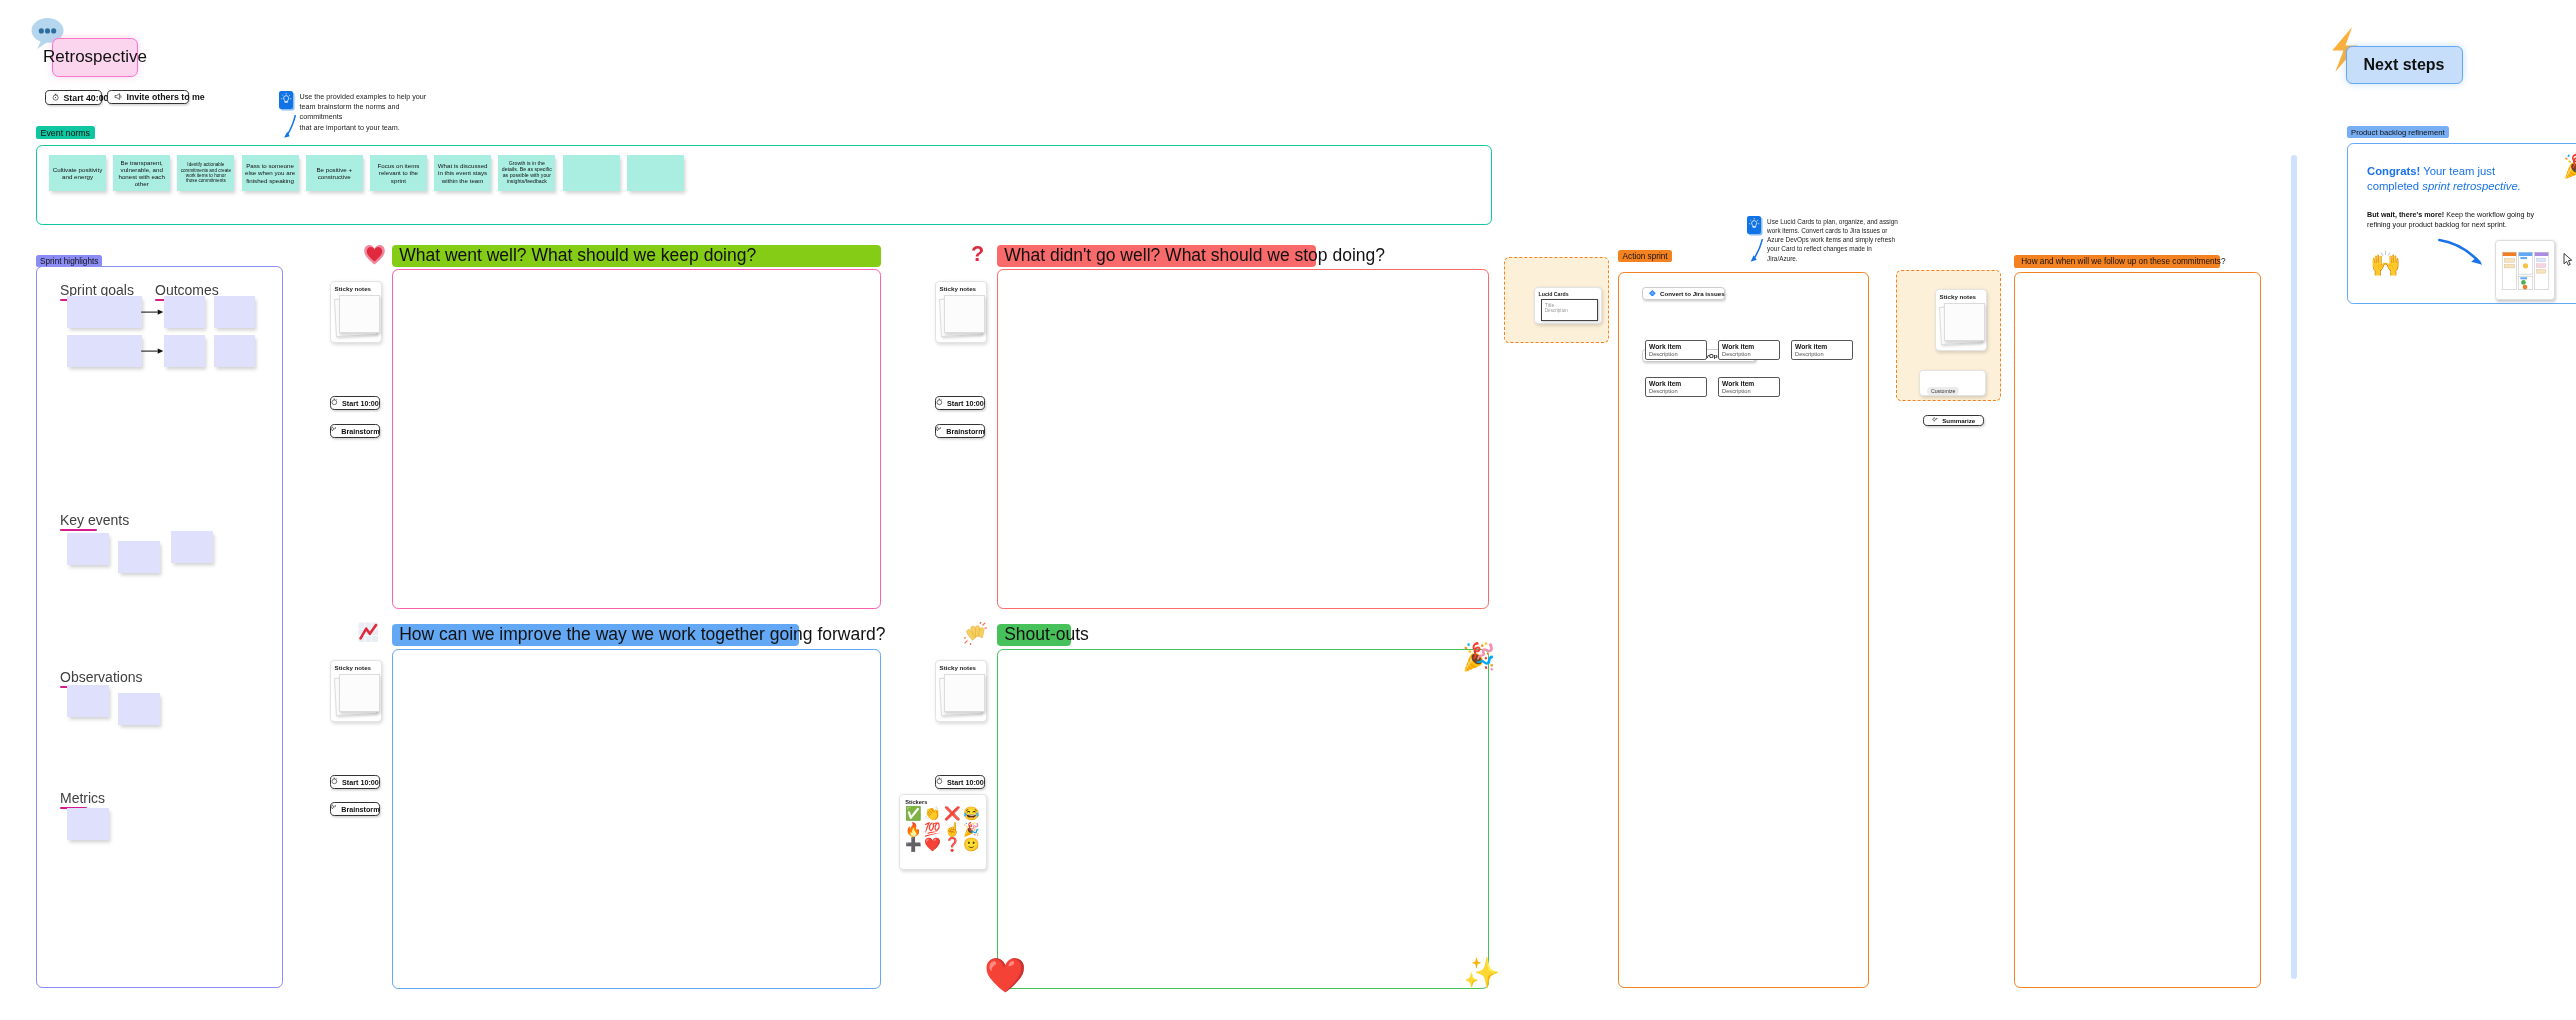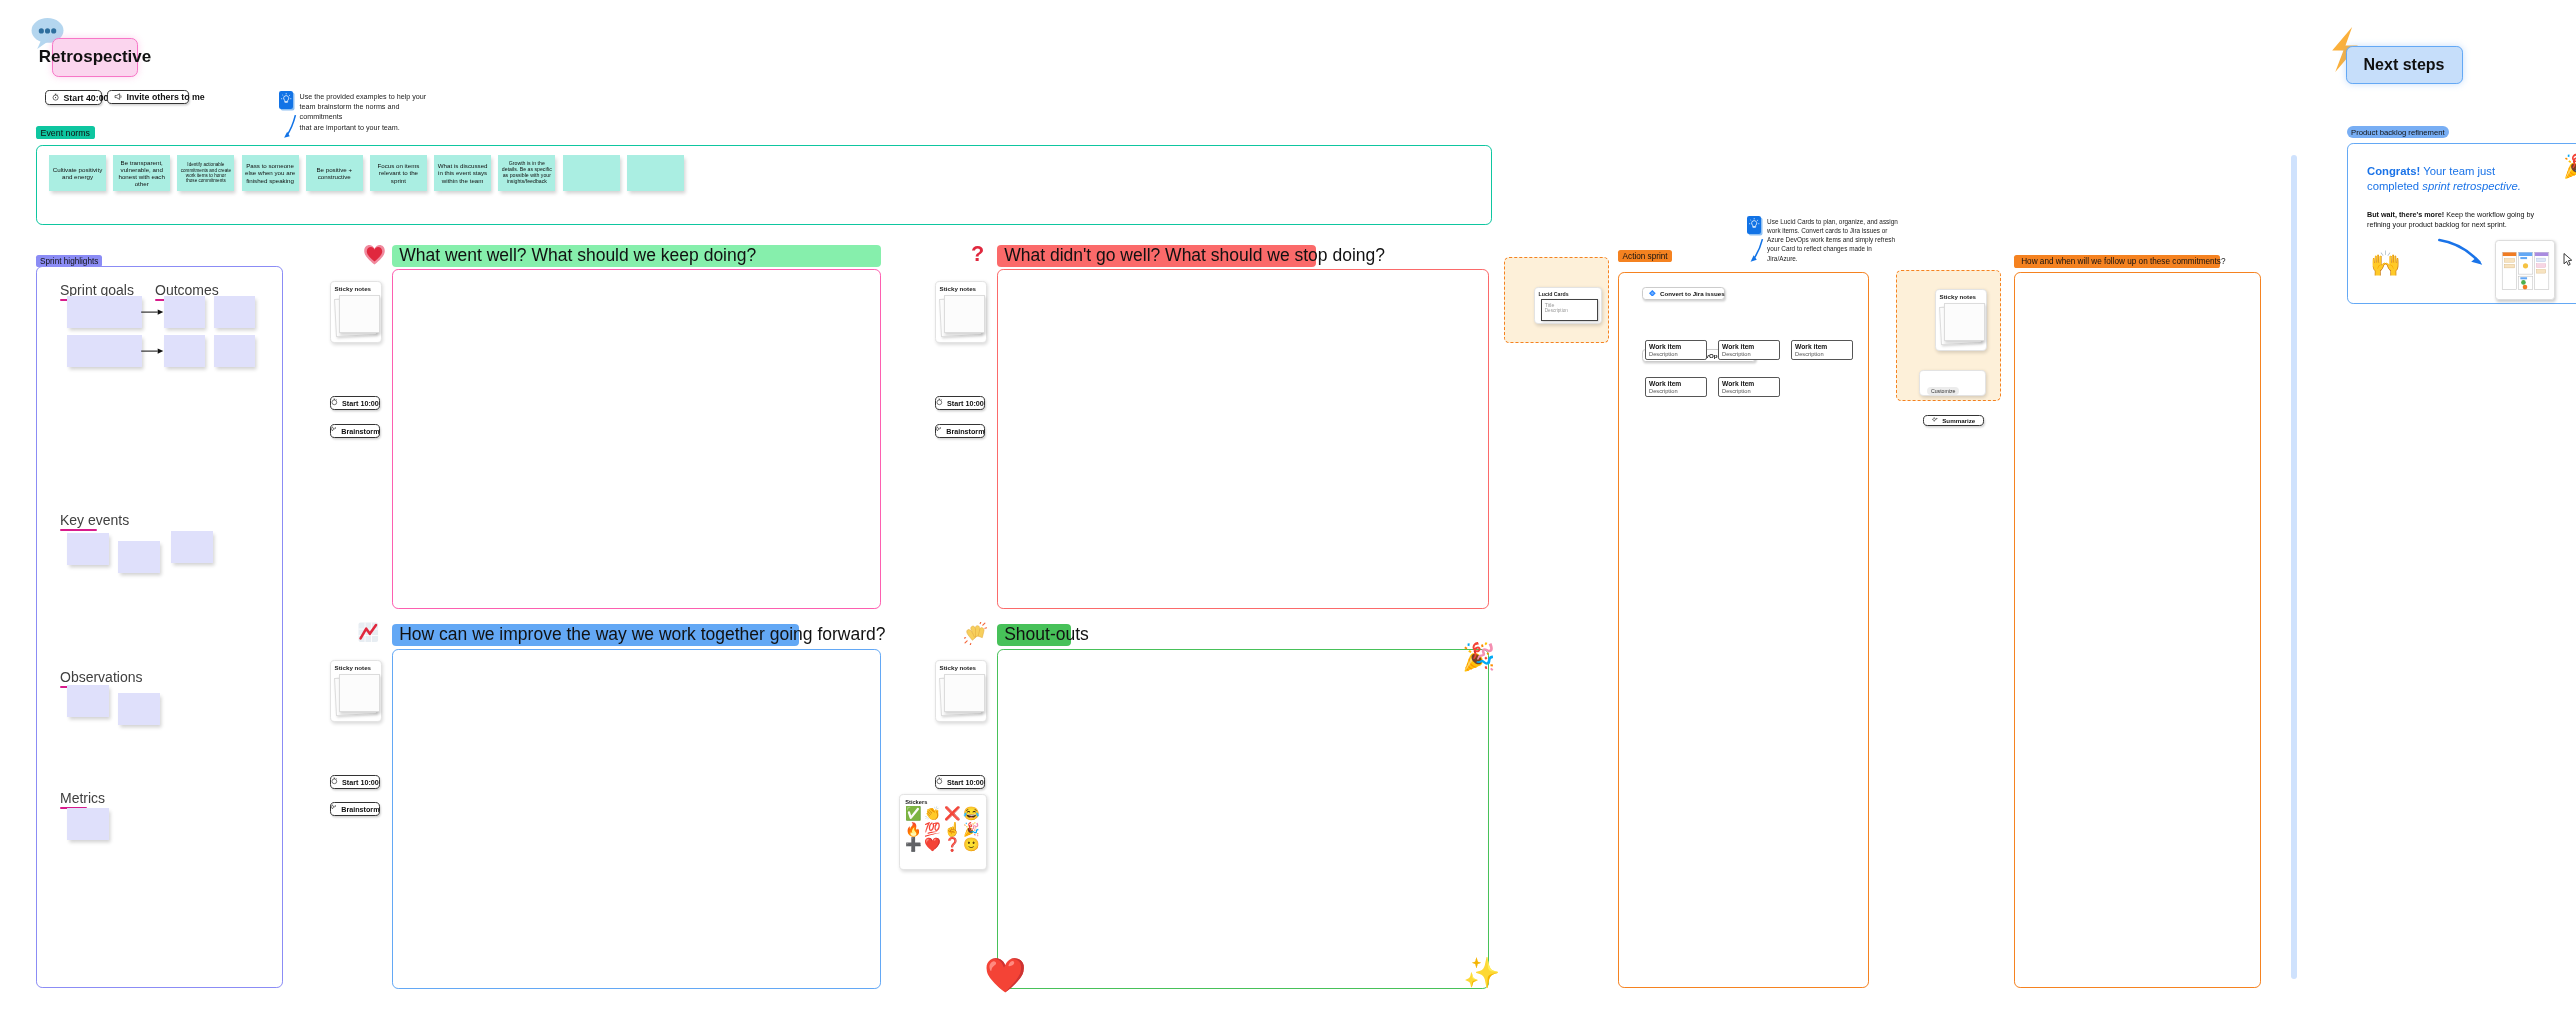--- a/index.html
+++ b/index.html
@@ -64,21 +64,21 @@
   <div class="abs" style="left:0;top:0;">
     <svg width="34" height="33" viewBox="0 0 66 64">
       <ellipse cx="34" cy="26" rx="31" ry="24" fill="#b4d6ef"></ellipse>
       <path d="M22 44 L14 62 L34 48 Z" fill="#b4d6ef"></path>
       <circle cx="22" cy="27" r="5" fill="#2e6e9e"></circle>
       <circle cx="34" cy="27" r="5" fill="#2e6e9e"></circle>
       <circle cx="46" cy="27" r="5" fill="#2e6e9e"></circle>
     </svg>
   </div>
   <div class="abs" style="left:22px;top:21px;width:84px;height:37px;background:#fbd5ee;border:1.5px solid #f776c7;border-radius:6.7px;display:flex;align-items:center;justify-content:center;box-shadow:0 0 7.2px rgba(250,150,215,.45);">
-    <span style="font-size:17px;font-weight:bold;">Retrospective</span>
+    <span style="font-size:17px;font-weight:normal;">Retrospective</span>
   </div>
 </div>
 
 <div class="abs btn" style="left:45px;top:90px;width:57px;height:15px;">
   <span>
     <svg width="7.2" height="7.7" viewBox="0 0 14 15">
         <circle cx="7" cy="9" r="5" fill="none" stroke="#111" stroke-width="1.2"></circle>
         <path d="M5.4 2.2h3.2M7 2.2v1.6M10.6 4.2l1.3-1.2" stroke="#111" stroke-width="1.2" fill="none"></path>
         <circle cx="7" cy="9" r="1" fill="#111"></circle>
       </svg>
@@ -181,21 +181,21 @@
   <div class="pink-ul" style="width:27px;"></div>
 </div>
 <div class="abs note" style="left:67px;top:808px;width:42px;height:32px;"></div>
 
 <div class="abs" style="left:363px;top:244px;">
   <svg width="23" height="21.6" viewBox="0 0 44 42">
     <path d="M22 40C6 27 2 20 2 13 2 6 7 2 12 2c4 0 8 3 10 7 2-4 6-7 10-7 5 0 10 4 10 11 0 7-4 14-20 27z" fill="#f08a9e"></path>
     <path d="M22 34C10 24 7 19 7 14c0-5 4-8 8-8 3 0 6 2 7 5 1-3 4-5 7-5 4 0 8 3 8 8 0 5-3 10-15 20z" fill="#e0283e"></path>
   </svg>
 </div>
-<div class="abs sect-pill" style="left:392px;top:245px;width:489px;height:21.6px;background:#86efac;">
+<div class="abs sect-pill" style="left:392px;top:245px;width:489px;height:21.6px;background:#84cc16;">
   <span>What went well? What should we keep doing?</span>
 </div>
 <div class="abs frame" style="left:392px;top:269px;width:489px;height:340px;border:1.3px solid #fd5fb0;"></div>
 
 <div class="abs toolcard" style="left:330px;top:281px;width:52px;height:62px;">
   <div class="tl">Sticky notes</div>
   <div class="stack">
     <i style="left:0.5px;top:4.1px;width:39px;height:36px;transform:rotate(-3deg);"></i>
     <i style="left:4.1px;top:1.5px;width:39px;height:36px;"></i>
   </div>
@@ -452,21 +452,21 @@
 
 <div class="abs" style="left:2329px;top:20.6px;">
   <svg class="abs" width="34" height="47" style="left:0;top:5.2px;" viewBox="0 0 66 92">
     <path d="M45 2 L6 48 L28 48 L12 90 L56 38 L32 38 Z" fill="#fbb03b"></path>
   </svg>
   <div class="abs" style="left:16.5px;top:25px;width:115px;height:36px;background:#c6defa;border:1.5px solid #63a8f5;border-radius:6.2px;display:flex;align-items:center;justify-content:center;box-shadow:0 0 7.2px rgba(110,170,245,.4);">
     <span style="font-size:16px;font-weight:bold;">Next steps</span>
   </div>
 </div>
 
-<div class="abs chip" style="left:2347px;top:126px;background:#78aef4;font-size:7.7px;padding:1.5px 4.1px;border-radius:6px;">
+<div class="abs chip" style="left:2347px;top:126px;background:#78aef4;font-size:7.7px;padding:1.5px 4.1px;">
   <span>Product backlog refinement</span>
 </div>
 <div class="abs frame" style="left:2347px;top:143px;width:268px;height:161px;border:1px solid #63a8f5;"></div>
 
 <div class="abs" style="left:2367px;top:164px;width:160px;font-size:11.3px;line-height:1.3;color:#1a73e8;">
   <span style="font-weight:bold;">Congrats!</span><span> Your team just</span><br>
   <span>completed </span><span style="font-style:italic;">sprint retrospective.</span>
 </div>
 
 <span class="abs emoji" style="left:2563px;top:155px;font-size:23px;">🎉</span>

